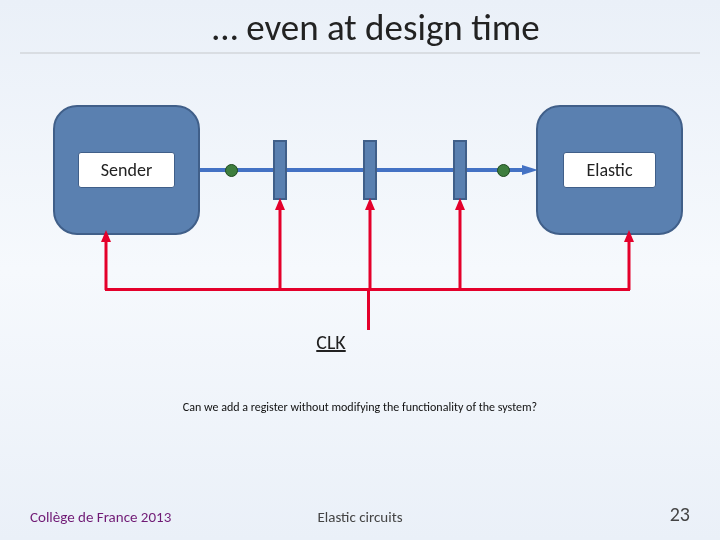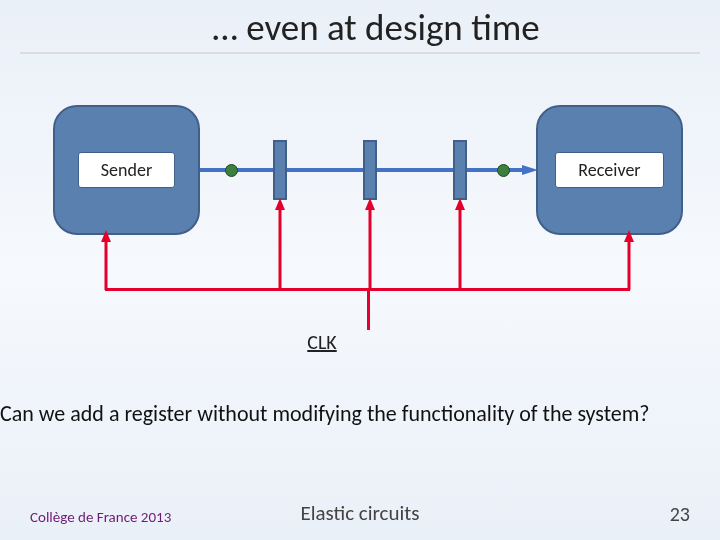--- a/index.html
+++ b/index.html
@@ -30,20 +30,21 @@
     right: 20px;
     height: 2px;
     background: #d9dde2;
   }
   .diagram {
     position: absolute;
     left: 0;
     top: 105px;
     width: 644px;
     height: 260px;
+    padding-left: 18px;
   }
   .node {
     position: absolute;
     width: 147px;
     height: 130px;
     background: #5a80b0;
     border: 2px solid #405f89;
     border-radius: 24px;
     display: flex;
     align-items: center;
@@ -90,37 +91,37 @@
     text-align: center;
     top: 225px;
     font-size: 20px;
     color: #222;
     text-decoration: underline;
   }
   .question {
     position: absolute;
     top: 400px;
     left: 0; right: 0;
-    text-align: left;
-    font-size: 22px;
+    text-align: center;
+    font-size: 12px;
     color: #111;
   }
   .footer-left {
     position: absolute;
     left: 30px;
     bottom: 14px;
     font-size: 15px;
     color: #701a75;
   }
   .footer-center {
     position: absolute;
     left: 0; right: 0;
     bottom: 14px;
     text-align: center;
-    font-size: 21px;
+    font-size: 15px;
     color: #444;
   }
   .footer-right {
     position: absolute;
     right: 30px;
     bottom: 14px;
     font-size: 20px;
     color: #444;
   }
   svg { position: absolute; overflow: visible; }
@@ -136,21 +137,21 @@
   <svg style="left:200px; top:60px;" width="340" height="14">
     <line x1="0" y1="5" x2="322" y2="5" stroke="#4472c4" stroke-width="4"></line>
     <polygon points="322,0 338,5 322,10" fill="#4472c4"></polygon>
   </svg>
 
   <div class="node sender">
     <div class="node-inner">Sender</div>
   </div>
 
   <div class="node receiver">
-    <div class="node-inner">Receiver</div>
+    <div class="node-inner">Elastic</div>
   </div>
 
   <div class="stage" style="left:273px;"></div>
   <div class="stage" style="left:363px;"></div>
   <div class="stage" style="left:453px;"></div>
 
   <div class="dot" style="left:225px;"></div>
   <div class="dot" style="left:497px;"></div>
 
   <div class="red-line" style="left:367px; top:185px; width:3px; height:40px;"></div>

